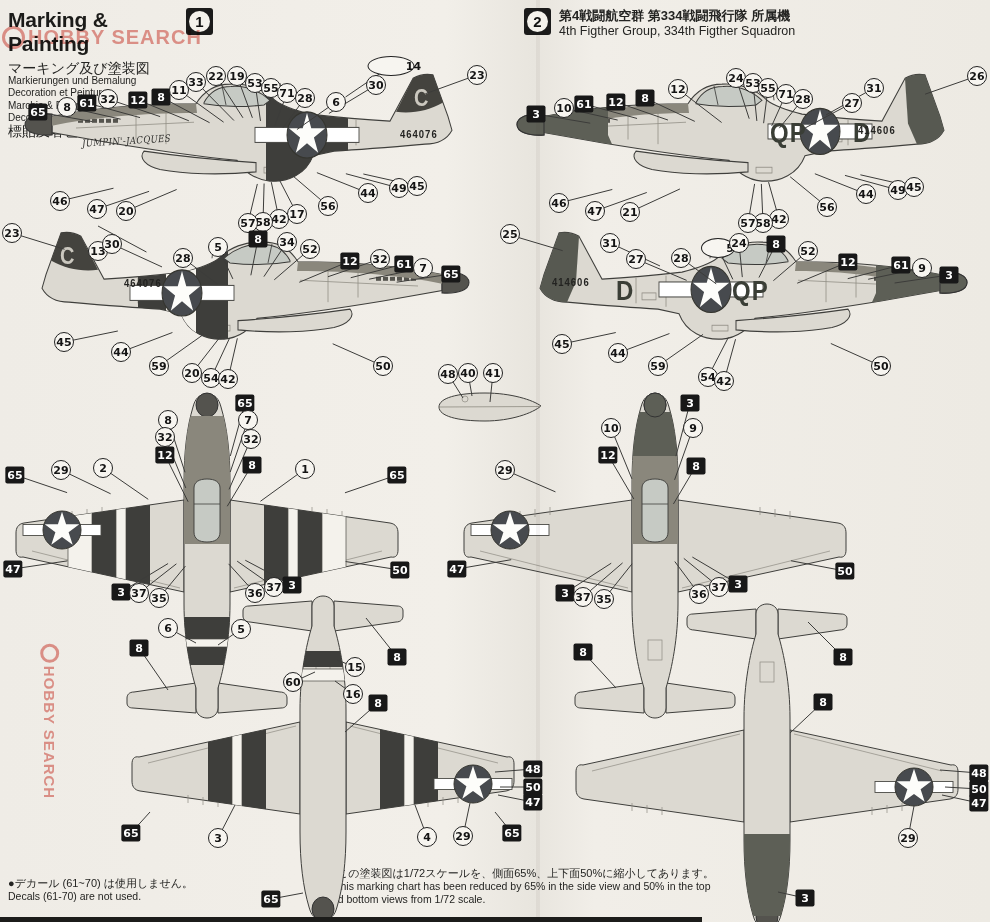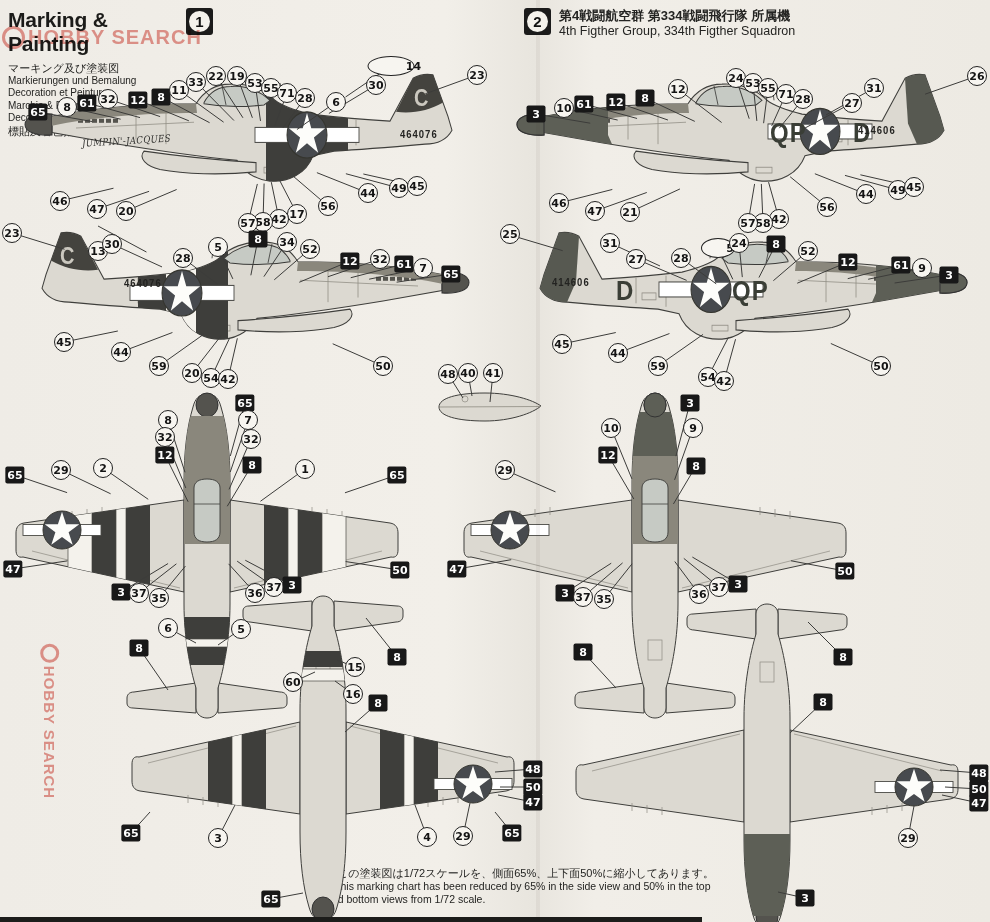--- a/index.html
+++ b/index.html
@@ -20,21 +20,21 @@
   .code{font:bold 24px "Liberation Sans",sans-serif;fill:#3a3e36;letter-spacing:1px;}
   .noseart{font:italic 8.5px "DejaVu Serif",serif;fill:#2f2f2d;letter-spacing:.4px;}
   #leaders{position:absolute;left:0;top:0;z-index:4;}
   #leaders line{stroke:#3c3c3a;stroke-width:1;}
   .callout{position:absolute;transform:translate(-50%,-50%);z-index:5;display:flex;align-items:center;justify-content:center;
     font:bold 11px "DejaVu Sans",sans-serif;box-sizing:border-box;}
   .c-circ{width:20px;height:20px;border:1.7px solid #222;border-radius:50%;background:#f7f5f0;color:#141414;}
   .c-box{min-width:19px;height:17px;padding:0 2px;background:#181818;color:#fff;border-radius:2px;}
   .title{font:bold 21px "Liberation Sans",sans-serif;letter-spacing:-.2px;color:#1b1b19;}
   .subtitle{font:10px "Liberation Sans",sans-serif;line-height:12.5px;color:#242422;}
-  .subtitle.jp{font-size:11px;}
+  .subtitle.jp{font-size:14px;}
   .scheme-header{display:flex;align-items:flex-start;gap:8px;z-index:3;}
   .scheme-badge{width:27px;height:27px;background:#1b1b1b;border-radius:3px;display:flex;align-items:center;justify-content:center;flex:0 0 auto;}
   .scheme-badge span{width:21px;height:21px;background:#f4f2ec;border-radius:50%;display:flex;align-items:center;justify-content:center;
     font:bold 15px "Liberation Sans",sans-serif;color:#111;}
   .hjp{font:bold 13px "Liberation Sans",sans-serif;line-height:16px;}
   .hen{font:12.5px "Liberation Sans",sans-serif;line-height:15px;}
   .note-jp{font:11px "Liberation Sans",sans-serif;line-height:14px;}
   .note-en{font:10.5px "Liberation Sans",sans-serif;line-height:13px;}
   .watermark{color:rgba(214,69,58,.55);font:bold 20px "Liberation Sans",sans-serif;letter-spacing:1px;z-index:6;
     display:flex;align-items:center;gap:3px;mix-blend-mode:multiply;white-space:nowrap;}
@@ -437,20 +437,24 @@
       <line x1="271" y1="899" x2="303" y2="893"></line>
       <line x1="843" y1="657" x2="808" y2="622"></line>
       <line x1="823" y1="702" x2="790" y2="733"></line>
       <line x1="979" y1="773" x2="940" y2="770"></line>
       <line x1="979" y1="789" x2="945" y2="787"></line>
       <line x1="979" y1="803" x2="942" y2="795"></line>
       <line x1="908" y1="838" x2="914" y2="806"></line>
       <line x1="805" y1="898" x2="778" y2="892"></line>
     </svg>
 
+  <div class="abs" style="left:8px;top:876px;width:300px;">
+    <div class="note-jp">●デカール (61~70) は使用しません。</div>
+    <div class="note-en">Decals (61-70) are not used.</div>
+  </div>
   <div class="abs" style="left:326px;top:866px;width:398px;">
     <div class="note-jp">◆この塗装図は1/72スケールを、側面65%、上下面50%に縮小してあります。</div>
     <div class="note-en">◆This marking chart has been reduced by 65% in the side view and 50% in the top and bottom views from 1/72 scale.</div>
   </div>
 
   <div class="edgebar abs" style="left:0;top:917px;width:702px;height:5px;"></div>
 <div class="callout c-box" style="left: 38px; top: 112px;">65</div>
     <div class="callout c-circ" style="left: 67px; top: 107px;">8</div>
     <div class="callout c-box" style="left: 87px; top: 103px;">61</div>
     <div class="callout c-circ" style="left: 108px; top: 99px;">32</div>

